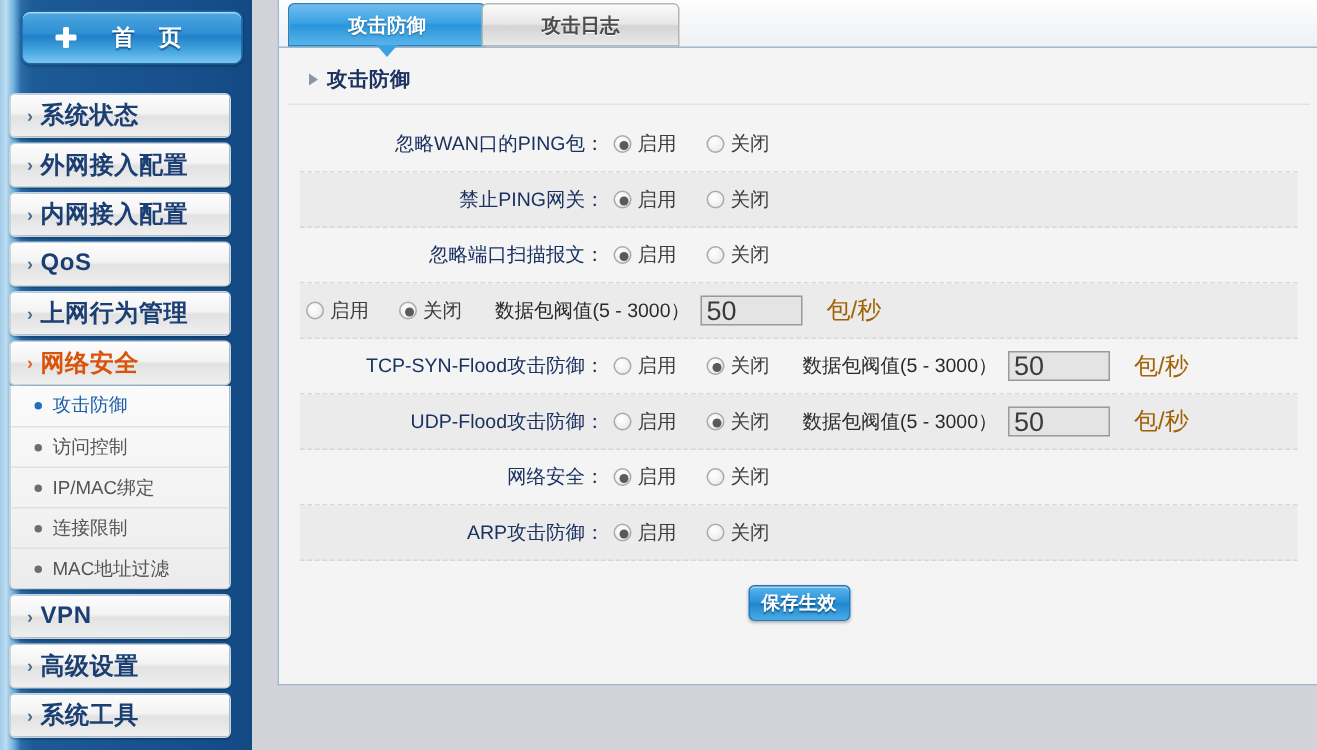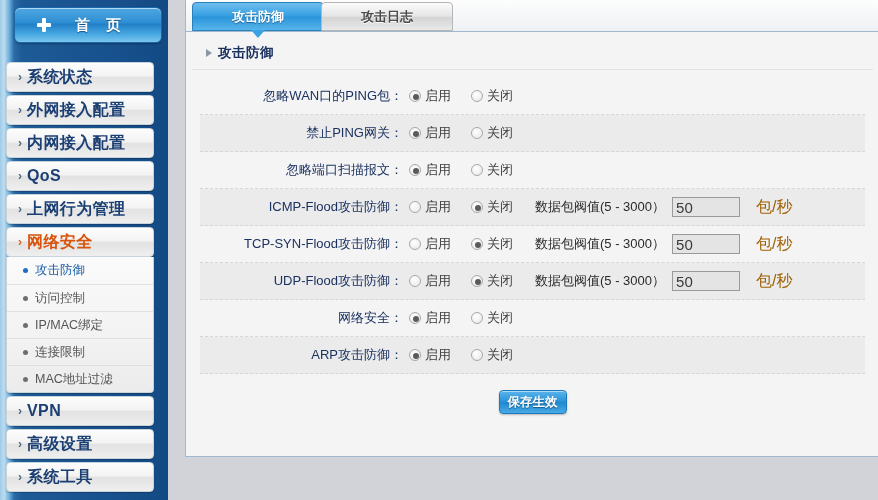--- a/index.html
+++ b/index.html
@@ -210,21 +210,21 @@
     display: flex; align-items: center;
     margin-left: 22px; white-space: nowrap;
   }
   .thresh .tlabel { font-size: 13px; color: #2a2a2a; margin-right: 7px; }
   .thresh input {
     width: 68px; height: 20px;
     border: 1px solid #9a9a9a;
     background: #e4e4e4;
     color: #3a3a3a;
     font-family: "Liberation Sans", sans-serif;
-    font-size: 15px;
+    font-size: 18px;
     padding: 4px 3px;
     outline: none;
   }
   .thresh .unit { font-size: 16px; color: #a16207; margin-left: 16px; }
 
   .save-wrap { display: flex; justify-content: center; padding-top: 16px; }
   .save-btn {
     width: 68px; height: 24px;
     border-radius: 4px;
     background: linear-gradient(to bottom,#5ab4ea 0%,#2d94da 45%,#2188cf 53%,#48abe6 100%);
@@ -361,21 +361,20 @@
           <span class="radio checked"></span>
           <span class="otxt">启用</span>
         </div>
         <div class="opt second">
           <span class="radio"></span>
           <span class="otxt">关闭</span>
         </div>
       </div>
 
       <div class="row shaded">
-        <div class="label">ICMP-Flood攻击防御：</div>
         <div class="opt">
           <span class="radio"></span>
           <span class="otxt">启用</span>
         </div>
         <div class="opt second">
           <span class="radio checked"></span>
           <span class="otxt">关闭</span>
         </div>
         <div class="thresh">
           <span class="tlabel">数据包阀值(5 - 3000）</span>

